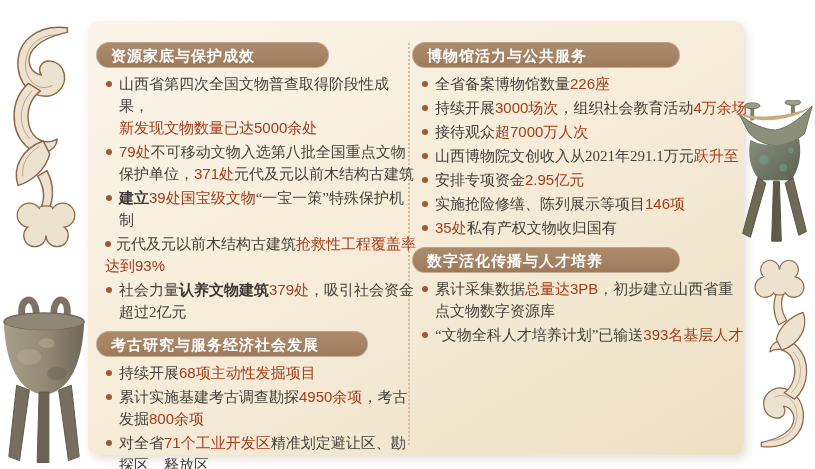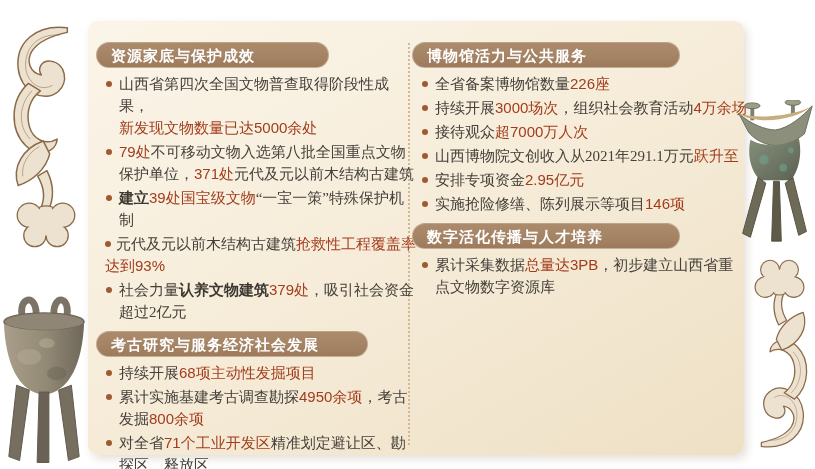--- a/index.html
+++ b/index.html
@@ -142,26 +142,28 @@
             <li class="item"><span class="dot"></span><span class="seg">全省备案博物馆数量</span><span class="seg red">226座</span></li>
             <li class="item"><span class="dot"></span><span class="seg">持续开展</span><span class="seg red">3000场次</span><span class="seg">，组织社会教育活动</span><span class="seg red">4万余场</span></li>
             <li class="item"><span class="dot"></span><span class="seg">接待观众</span><span class="seg red">超7000万人次</span></li>
             <li class="item"><span class="dot"></span><span class="seg">山西博物院文创收入从2021年291.1万元</span><span class="seg red">跃升至</span><br></li>
           </ul>
         </section>
         <section class="sec">
           <ul class="items">
             <li class="item"><span class="dot"></span><span class="seg">安排专项资金</span><span class="seg red">2.95亿元</span></li>
             <li class="item"><span class="dot"></span><span class="seg">实施抢险修缮、陈列展示等项目</span><span class="seg red">146项</span></li>
+            <li class="item"><span class="dot"></span><span class="seg red">35处</span><span class="seg">私有产权文物收归国有</span></li>
           </ul>
         </section>
         <section class="sec">
           <div class="pill"><span class="pill-text">数字活化传播与人才培养</span></div>
           <ul class="items">
             <li class="item"><span class="dot"></span><span class="seg">累计采集数据</span><span class="seg red">总量达3PB</span><span class="seg">，初步建立山西省重</span><br><span class="seg">点文物数字资源库</span></li>
+            <li class="item"><span class="dot"></span><span class="seg">“文物全科人才培养计划”已输送</span><span class="seg red">393名基层人才</span></li>
           </ul>
         </section>
       </div>
   </div>
 
   <svg class="decor decor-r" width="79" height="145" viewBox="0 0 80 150">
     <defs>
       <linearGradient id="jg" x1="0" y1="0" x2="1" y2="1">
         <stop offset="0" stop-color="#86907c"></stop>
           <stop offset="1" stop-color="#5c6152"></stop>

